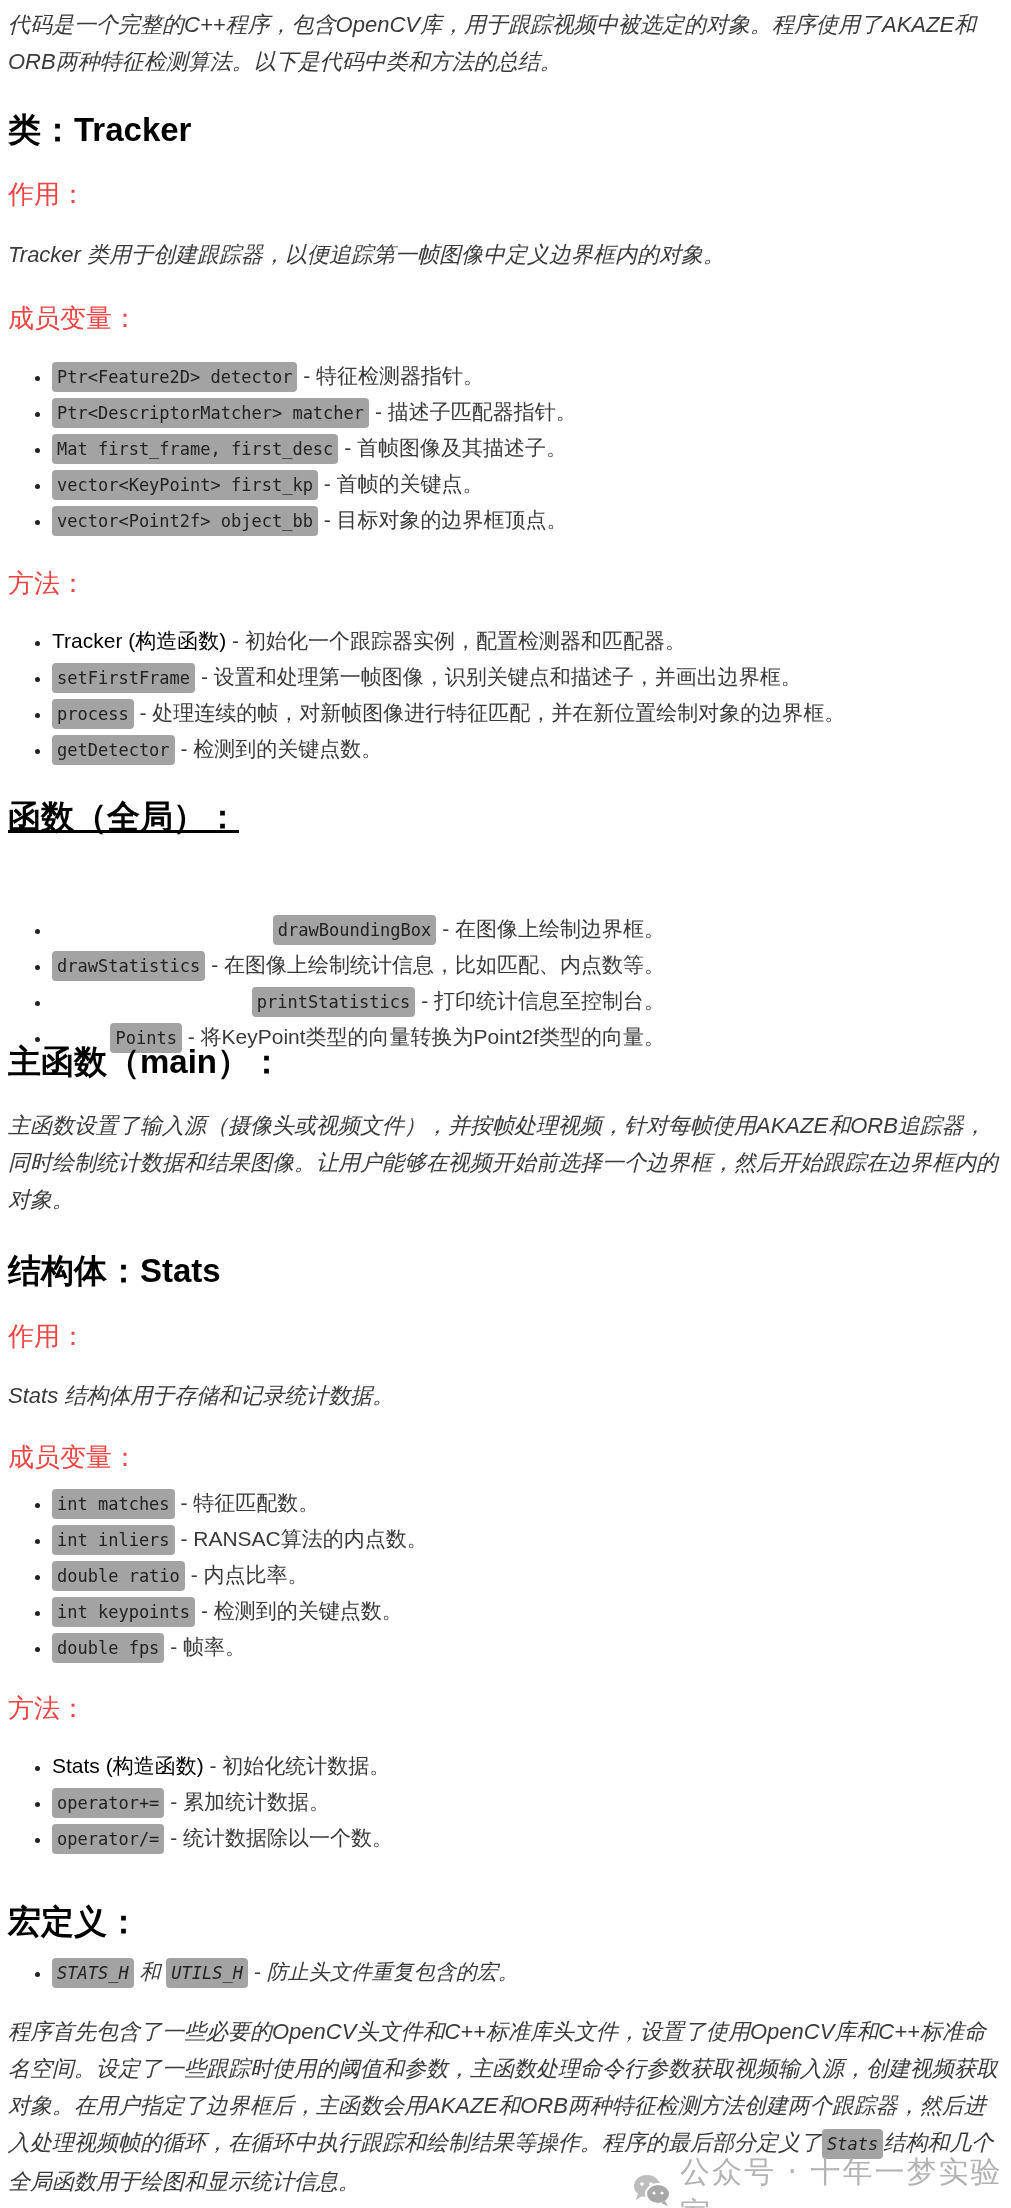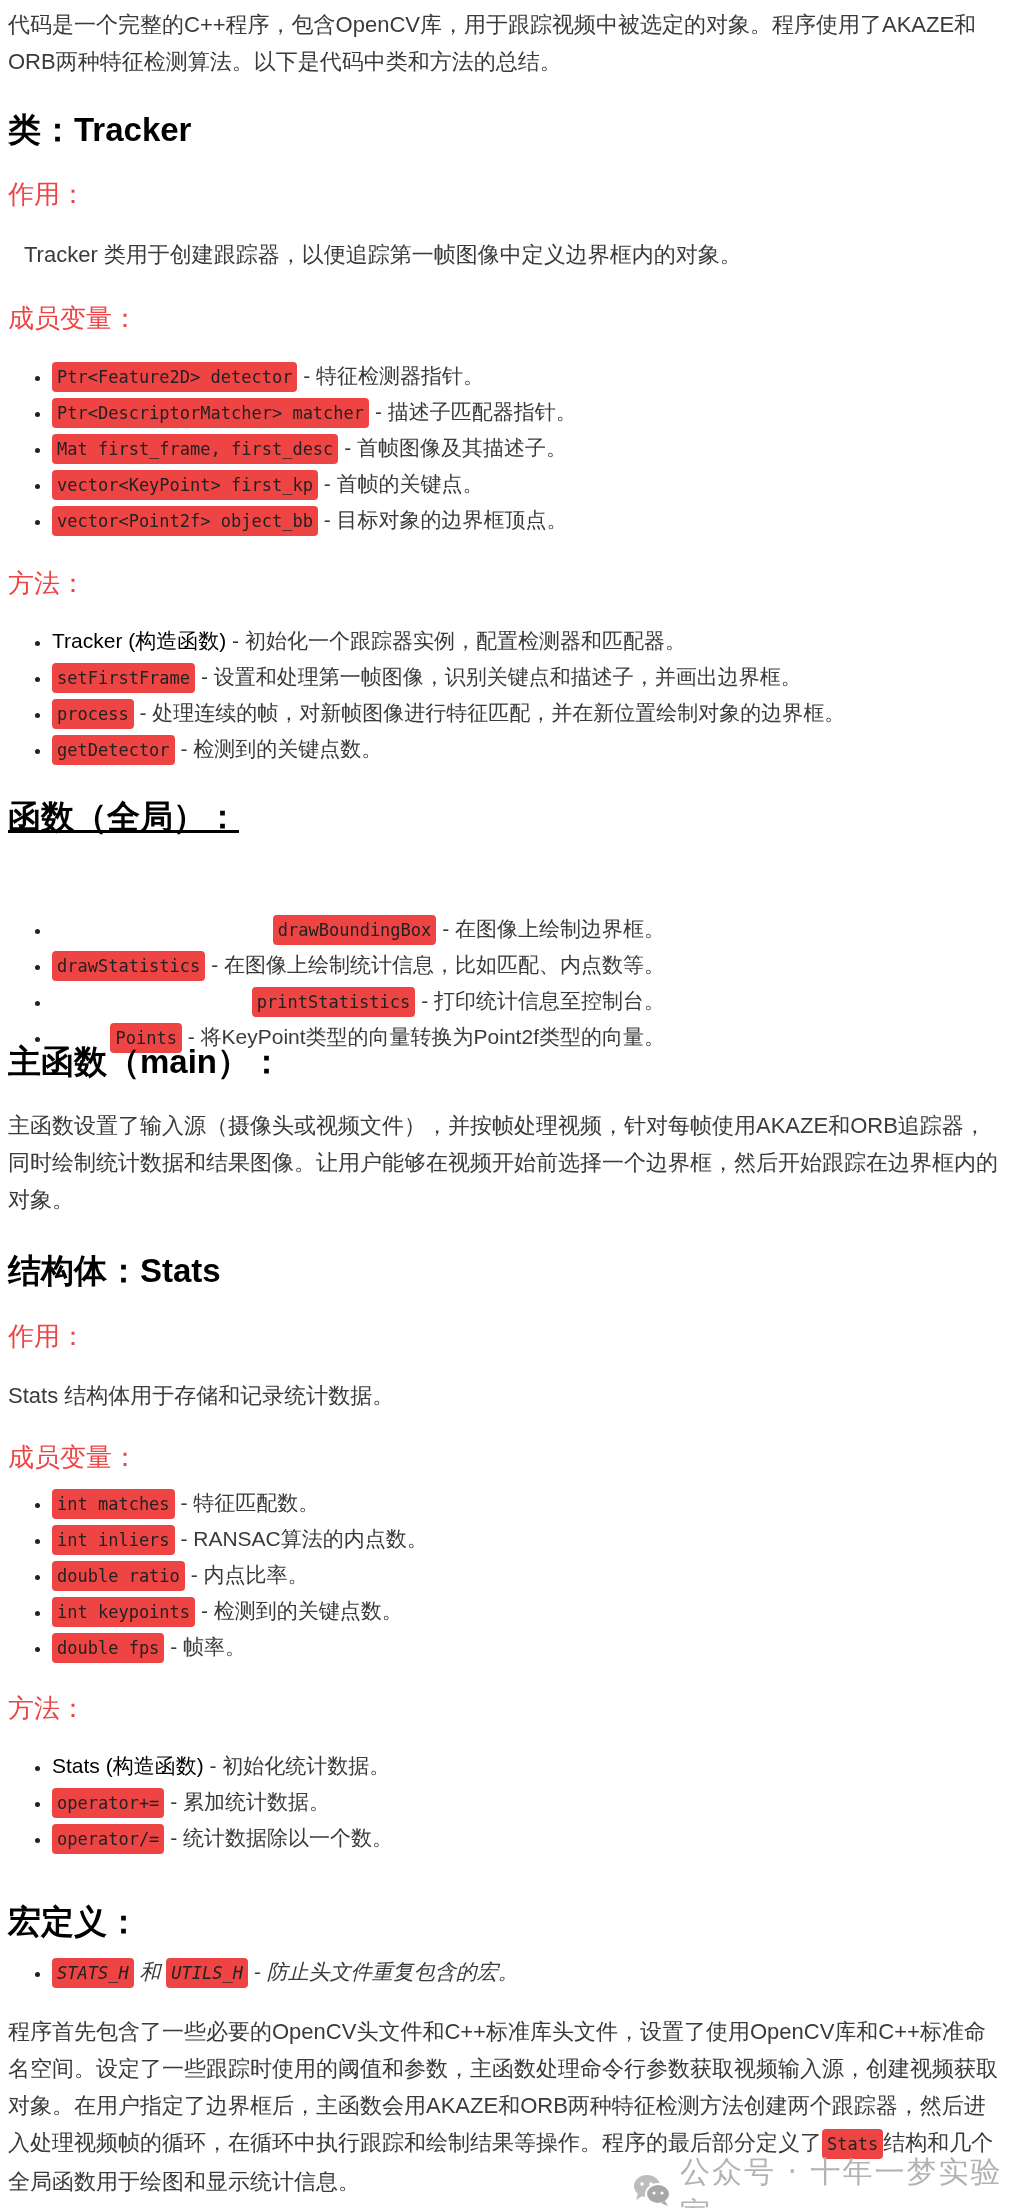--- a/index.html
+++ b/index.html
@@ -10,20 +10,21 @@
     position: relative;
     font-family: "Liberation Sans", "DejaVu Sans", sans-serif;
     color: #3a3a3a;
   }
   .doc { position: absolute; left: 8px; top: 0; width: 995px; }
   p.body {
     margin: 0;
     font-size: 22px;
     line-height: 37px;
     color: #3a3a3a;
+    font-style: italic;
   }
   h2.h-major {
     margin: 0;
     font-size: 33px;
     line-height: 40px;
     font-weight: bold;
     color: #000;
   }
   h3.h-minor {
     margin: 0;
@@ -40,21 +41,21 @@
   ul.list li {
     font-size: 21px;
     line-height: 36px;
     height: 36px;
     color: #3a3a3a;
   }
   ul.list li::marker { color: #222; font-size: 18px; }
   code.ic {
     font-family: "DejaVu Sans Mono", "Liberation Mono", monospace;
     font-size: 17px;
-    background: #ef4444;
+    background: #a3a3a3;
     border-radius: 4px;
     padding: 5px 5px;
     color: #222;
   }
   b.strong { color: #000; font-weight: normal; }
   .abs { position: absolute; left: 0; }
   .watermark {
     position: absolute;
     left: 632px;
     top: 2152px;
@@ -69,21 +70,21 @@
 </style>
 </head>
 <body>
 
 <div class="doc">
 
   <p class="body abs" style="top:6px; width:995px;">代码是一个完整的C++程序，包含OpenCV库，用于跟踪视频中被选定的对象。程序使用了AKAZE和ORB两种特征检测算法。以下是代码中类和方法的总结。</p>
 
   <h2 class="h-major abs" style="top:110px;">类：Tracker</h2>
   <h3 class="h-minor abs" style="top:178px;">作用：</h3>
-  <p class="body abs" style="top:236px;margin-left:16px;">Tracker 类用于创建跟踪器，以便追踪第一帧图像中定义边界框内的对象。</p>
+  <p class="body abs" style="top:236px;">Tracker 类用于创建跟踪器，以便追踪第一帧图像中定义边界框内的对象。</p>
 
   <h3 class="h-minor abs" style="top:302px;">成员变量：</h3>
   <ul class="list abs" style="top:358px;">
     <li><code class="ic">Ptr&lt;Feature2D&gt; detector</code><span> - 特征检测器指针。</span></li>
     <li><code class="ic">Ptr&lt;DescriptorMatcher&gt; matcher</code><span> - 描述子匹配器指针。</span></li>
     <li><code class="ic">Mat first_frame, first_desc</code><span> - 首帧图像及其描述子。</span></li>
     <li><code class="ic">vector&lt;KeyPoint&gt; first_kp</code><span> - 首帧的关键点。</span></li>
     <li><code class="ic">vector&lt;Point2f&gt; object_bb</code><span> - 目标对象的边界框顶点。</span></li>
   </ul>
 

